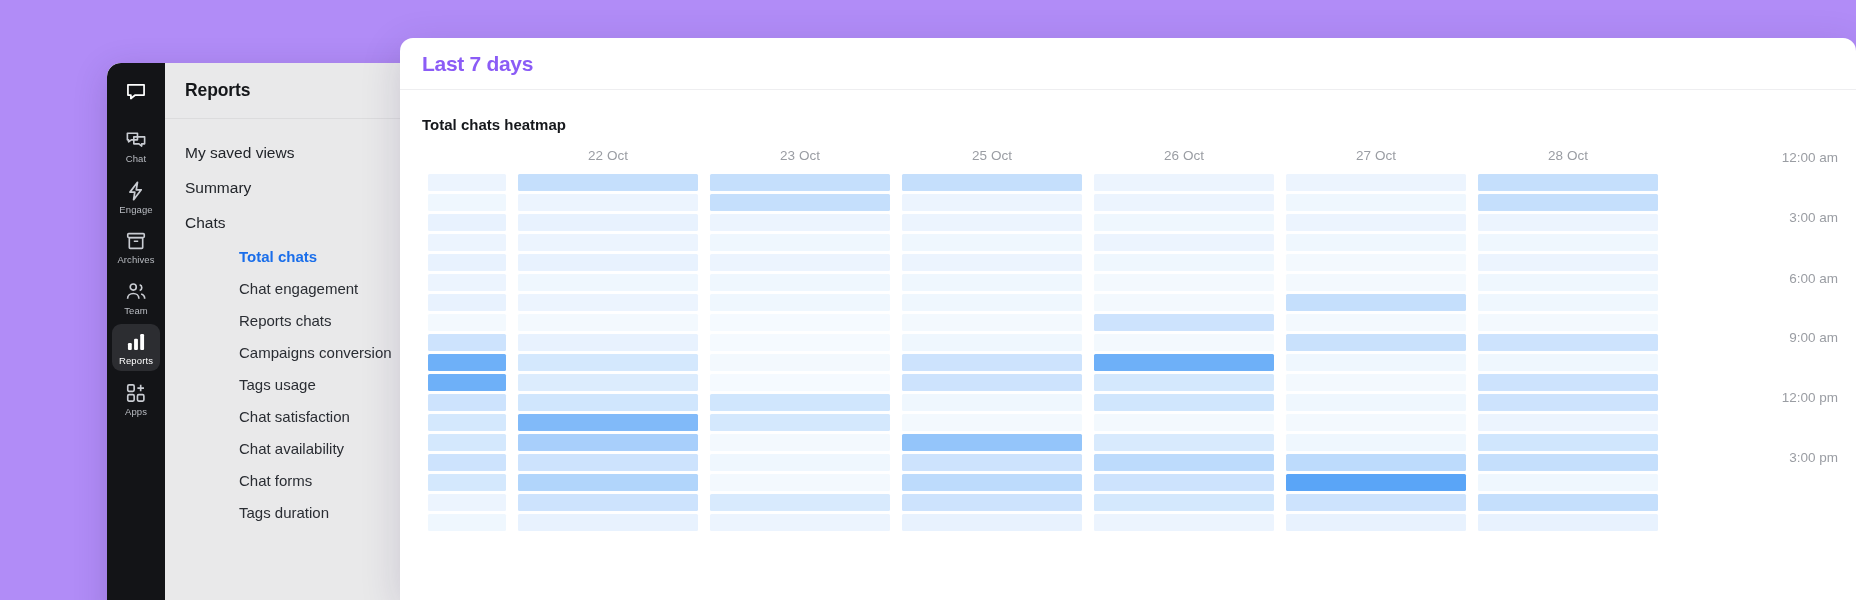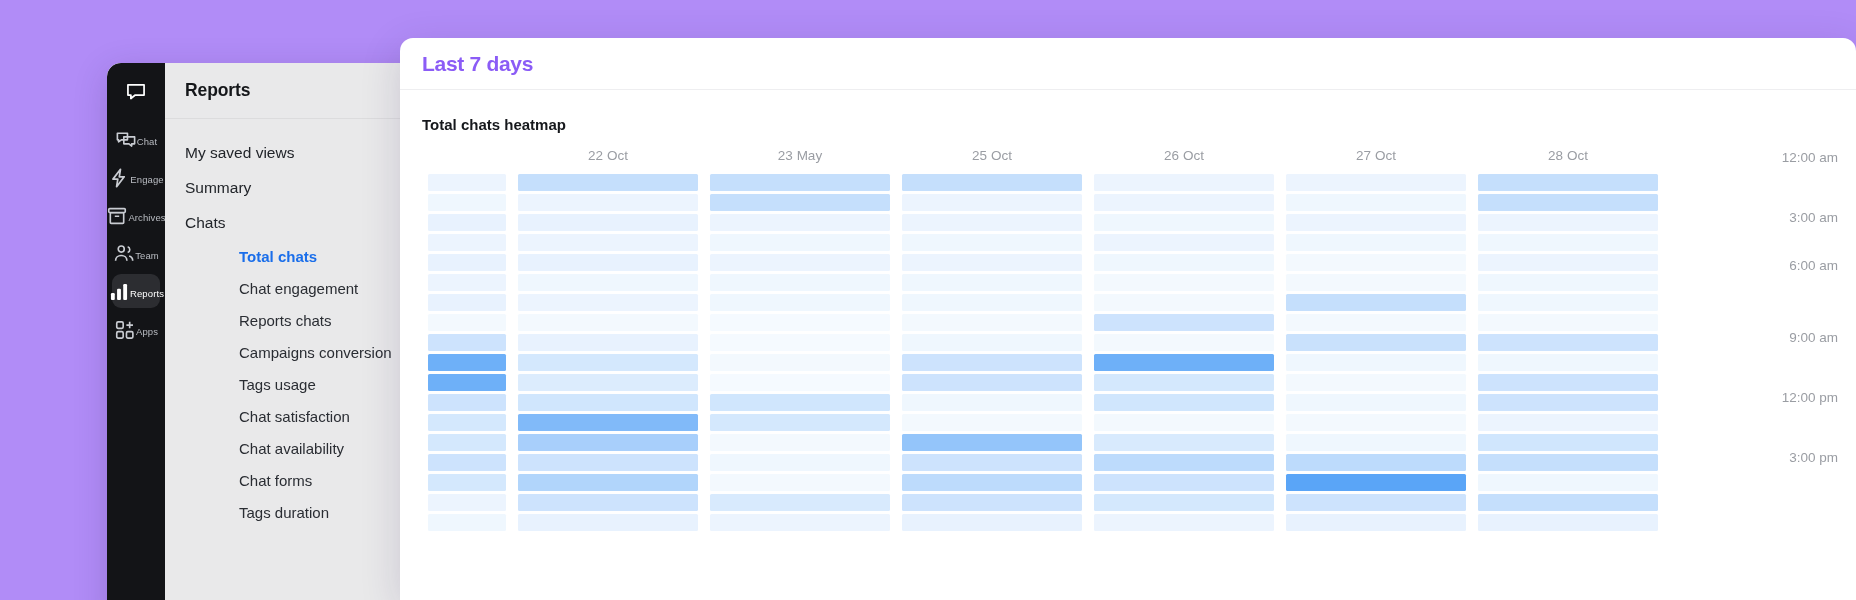--- a/index.html
+++ b/index.html
@@ -28,21 +28,21 @@
 
   
   #nav-rail {
     position: absolute; left: 0; top: 0;
     width: 58px; height: 100%;
     background: #131417;
     border-radius: 14px 0 0 0;
     padding-top: 11px;
   }
   .rail-item {
-    display: flex; flex-direction: row;
+    display: flex; flex-direction: column;
     align-items: center; justify-content: center;
     width: 48px; margin: 0 auto 4px auto;
     padding: 7px 0 5px 0;
     border-radius: 9px;
     cursor: pointer;
   }
   .rail-item.active { background: #2c2d31; }
   .rail-icon { width: 22px; height: 22px; display: block; }
   .rail-icon svg { width: 22px; height: 22px; display: block; }
   .rail-label {
@@ -266,29 +266,29 @@
   <div id="report-card">
     <div id="card-header">
       <span id="card-title">Last 7 days</span>
     </div>
     <div id="chart-title">Total chats heatmap</div>
 
     <div id="heatmap">
       <div id="hm-grid">
           <div class="hm-corner"></div>
           <div class="hm-daylabel">22 Oct</div>
-          <div class="hm-daylabel">23 May</div>
+          <div class="hm-daylabel">23 Oct</div>
           <div class="hm-daylabel">25 Oct</div>
           <div class="hm-daylabel">26 Oct</div>
           <div class="hm-daylabel">27 Oct</div>
           <div class="hm-daylabel">28 Oct</div>
           <div class="hm-timecol">
             <div class="hm-time" style="top: 8.5px;">12:00 am</div>
             <div class="hm-time" style="top: 68.5px;">3:00 am</div>
-            <div class="hm-time" style="top: 117px;">6:00 am</div>
+            <div class="hm-time" style="top: 130px;">6:00 am</div>
             <div class="hm-time" style="top: 188.5px;">9:00 am</div>
             <div class="hm-time" style="top: 248.5px;">12:00 pm</div>
             <div class="hm-time" style="top: 308.5px;">3:00 pm</div>
           </div>
           <div class="hm-col">
             <div class="hm-cell" style="background: rgb(236, 244, 254);"></div>
             <div class="hm-cell" style="background: rgb(239, 247, 254);"></div>
             <div class="hm-cell" style="background: rgb(232, 242, 254);"></div>
             <div class="hm-cell" style="background: rgb(236, 244, 254);"></div>
             <div class="hm-cell" style="background: rgb(232, 242, 254);"></div>

